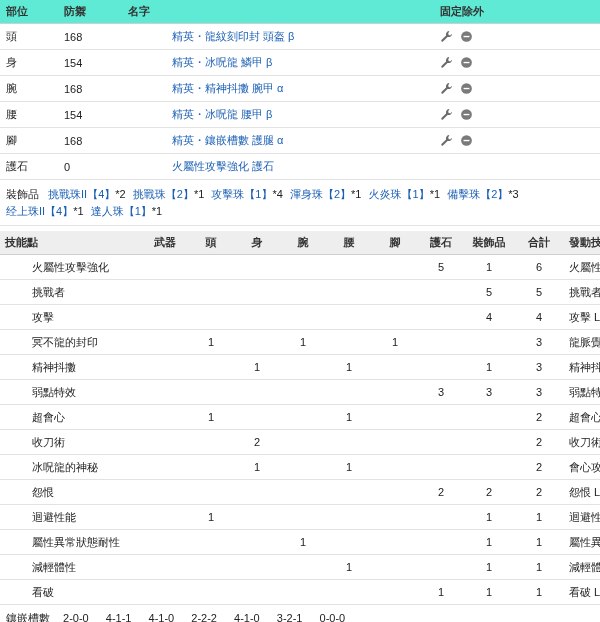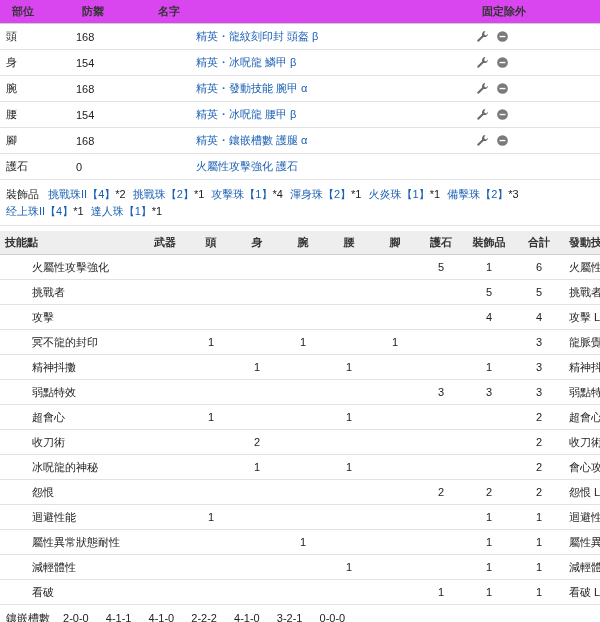--- a/index.html
+++ b/index.html
@@ -17,25 +17,25 @@
   }
   table {
     border-collapse: collapse;
     width: 100%;
   }
   .equip-table {
     width: 600px;
     table-layout: fixed;
   }
   .equip-table th {
-    background: #d946ef;
+    background: #5eead4;
     font-weight: bold;
     font-size: 11px;
     text-align: left;
-    padding: 4px 12px;
+    padding: 4px 6px;
     border-bottom: 1px solid #cfcfcf;
     color: #333333;
   }
   .equip-table td {
     padding: 4px 6px;
     border-bottom: 1px solid #e2e2e2;
     font-size: 11px;
     vertical-align: middle;
     height: 17px;
   }
@@ -144,21 +144,21 @@
             </svg></span>
         <span class="ico"><svg viewBox="0 0 16 16" width="13" height="13">
               <circle cx="8" cy="8" r="6.6" fill="#7a7a7a"></circle>
               <rect x="4.4" y="7.2" width="7.2" height="1.7" fill="#ffffff"></rect>
             </svg></span>
       </td>
     </tr>
     <tr>
       <td>腕</td>
       <td>168</td>
-      <td><a class="eq-link" href="#">精英・發動技能 腕甲 α</a></td>
+      <td><a class="eq-link" href="#">精英・精神抖擻 腕甲 α</a></td>
       <td class="icon-cell">
         <span class="ico"><svg viewBox="0 0 16 16" width="13" height="13">
               <path d="M11.5 1.2a4.2 4.2 0 0 0-4 5.5L1.8 12.4a1.3 1.3 0 0 0 1.8 1.8l5.7-5.7a4.2 4.2 0 0 0 5.5-4l-2.3 2.3-1.9-.5-.5-1.9z" fill="#6a6a6a"></path>
             </svg></span>
         <span class="ico"><svg viewBox="0 0 16 16" width="13" height="13">
               <circle cx="8" cy="8" r="6.6" fill="#7a7a7a"></circle>
               <rect x="4.4" y="7.2" width="7.2" height="1.7" fill="#ffffff"></rect>
             </svg></span>
       </td>
     </tr>

